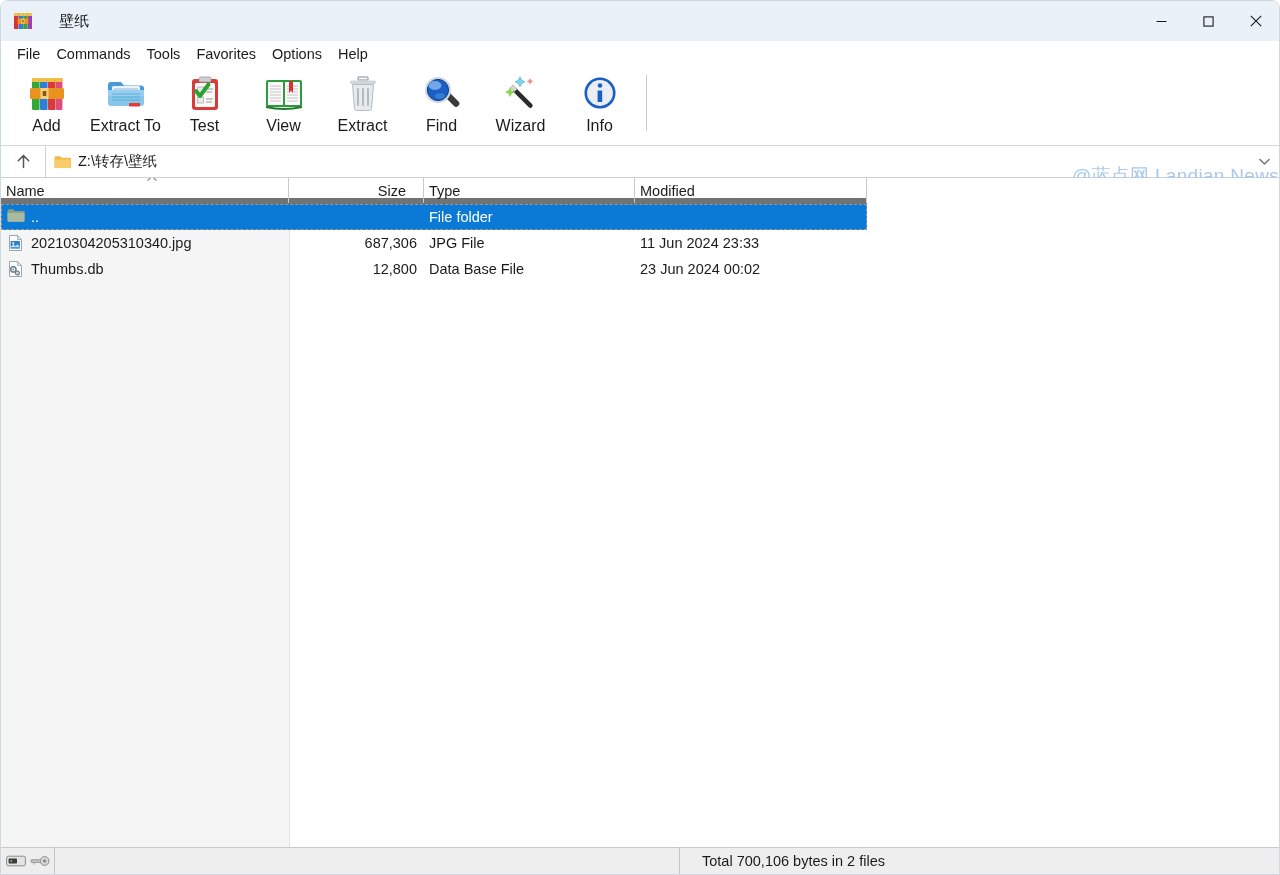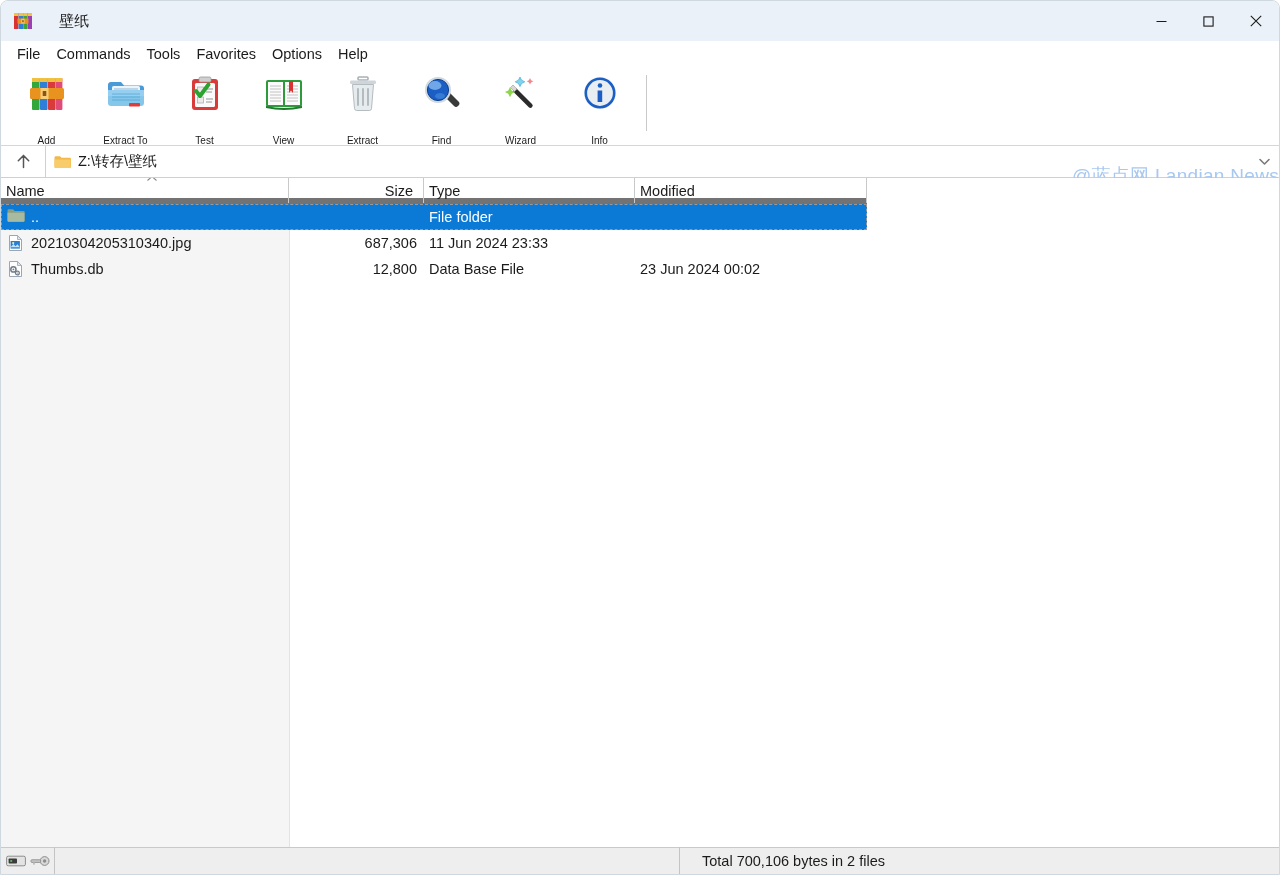--- a/index.html
+++ b/index.html
@@ -106,23 +106,23 @@
     box-sizing: border-box;
     border-radius: 4px;
   }
   .tb-icon {
     width: 44px;
     height: 42px;
     position: relative;
     display: block;
   }
   .tb-label {
-    font-size: 10px;
-    color: #1b1b1b;
-    margin-top: 20px;
+    font-size: 16px;
+    color: #1b1b1b;
+    margin-top: 2px;
     white-space: nowrap;
   }
   .tb-sep {
     width: 1px;
     height: 56px;
     background: #c9c9c9;
     margin: 8px 7px 0 7px;
     flex: 0 0 auto;
   }
   .watermark {
@@ -213,21 +213,21 @@
     display: flex;
     align-items: center;
     font-size: 14.5px;
     color: #1b1b1b;
     border-right: 1px solid #c9c9c9;
     box-sizing: border-box;
     position: relative;
     padding: 0 5px;
   }
   .hcell.name  { width: 288px; }
-  .hcell.size  { width: 135px; justify-content: flex-end; padding-right: 10px; }
+  .hcell.size  { width: 135px; justify-content: flex-end; padding-right: 17px; }
   .hcell.type  { width: 211px; }
   .hcell.modified { width: 232px; border-right: 1px solid #c9c9c9; }
   .sort-caret {
     position: absolute;
     left: 145px;
     top: -3px;
     font-size: 11px;
     color: #777;
     line-height: 1;
   }
@@ -566,20 +566,21 @@
               <path d="M2.5 1.5 h8 l4 4 v11 h-12 Z" fill="#ffffff" stroke="#9aa6b2" stroke-width="1"></path>
               <path d="M10.5 1.5 l4 4 h-4 Z" fill="#dde5ec" stroke="#9aa6b2" stroke-width="0.8"></path>
               <rect x="3.6" y="7" width="9.3" height="7.6" fill="#2b7fd0"></rect>
               <path d="M3.6 13.2 l2.8 -3.2 l2.2 2.3 l1.8 -2.1 l2.5 3 Z" fill="#bfe3fa"></path>
               <circle cx="6.2" cy="9.1" r="1.1" fill="#fde9a8"></circle>
             </svg>
           </span>
           <span>20210304205310340.jpg</span>
         </div>
         <div class="cell size">687,306</div>
+        <div class="cell type">JPG File</div>
         <div class="cell modified">11 Jun 2024 23:33</div>
       </div>
 
       <div class="row">
         <div class="cell name">
           <span class="row-icon">
             <svg width="18" height="18" viewBox="0 0 18 18">
               <path d="M2.5 1.5 h8 l4 4 v11 h-12 Z" fill="#ffffff" stroke="#9aa6b2" stroke-width="1"></path>
               <path d="M10.5 1.5 l4 4 h-4 Z" fill="#dde5ec" stroke="#9aa6b2" stroke-width="0.8"></path>
               <circle cx="6.4" cy="9.4" r="2.6" fill="none" stroke="#6f7d8c" stroke-width="1.5"></circle>

